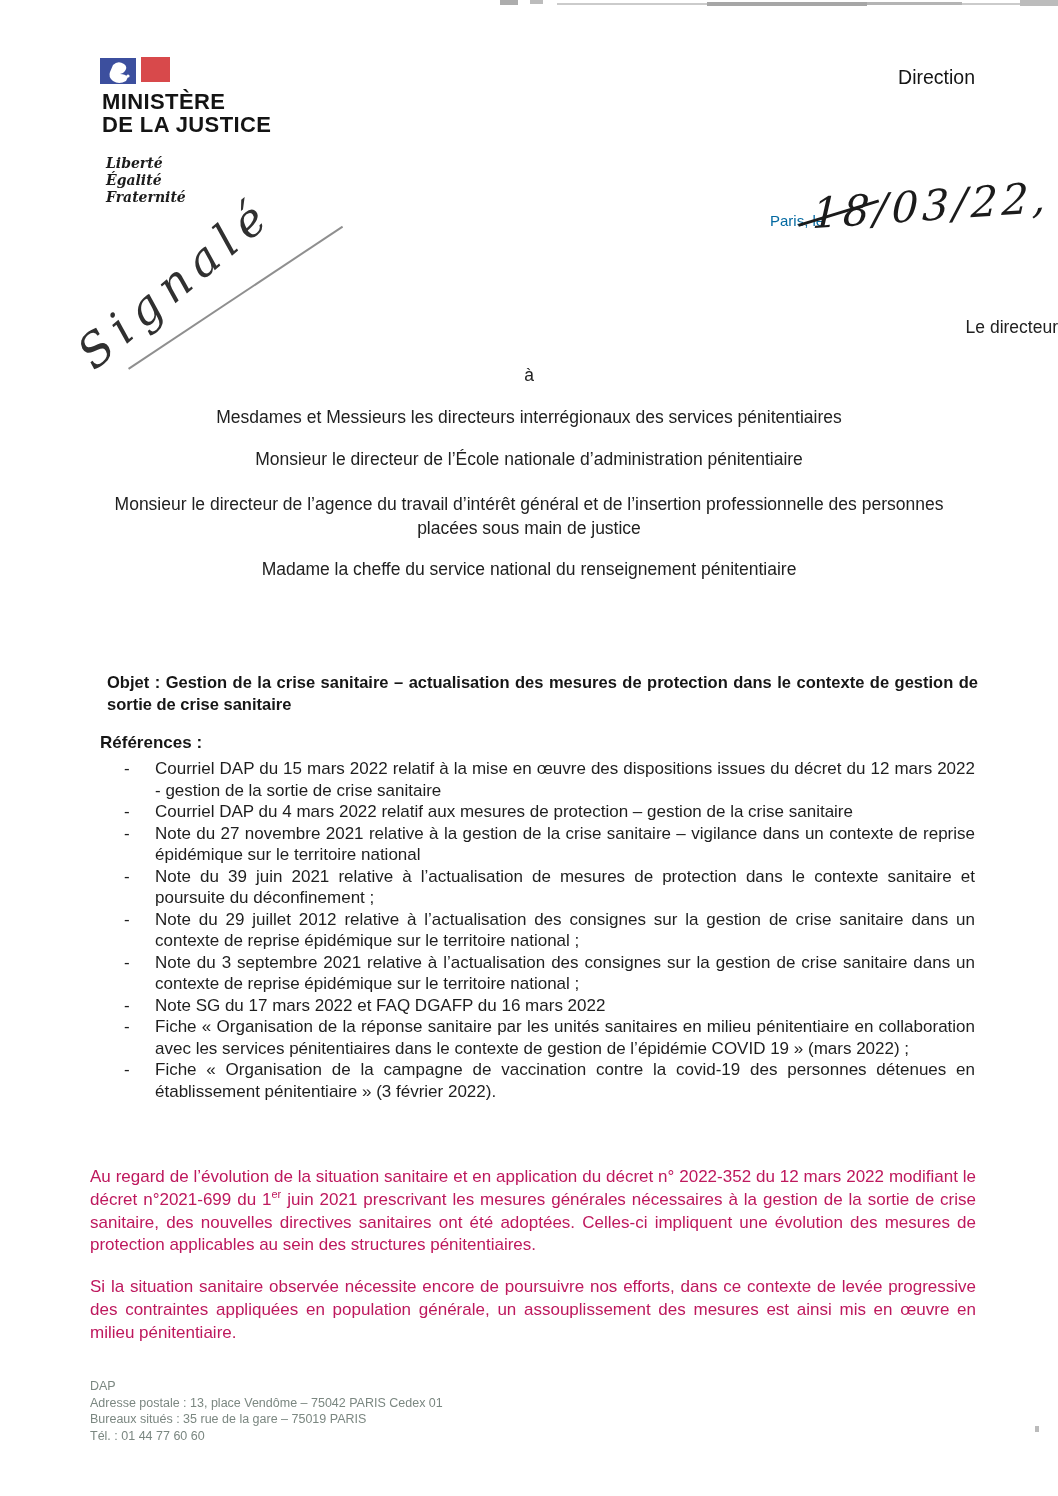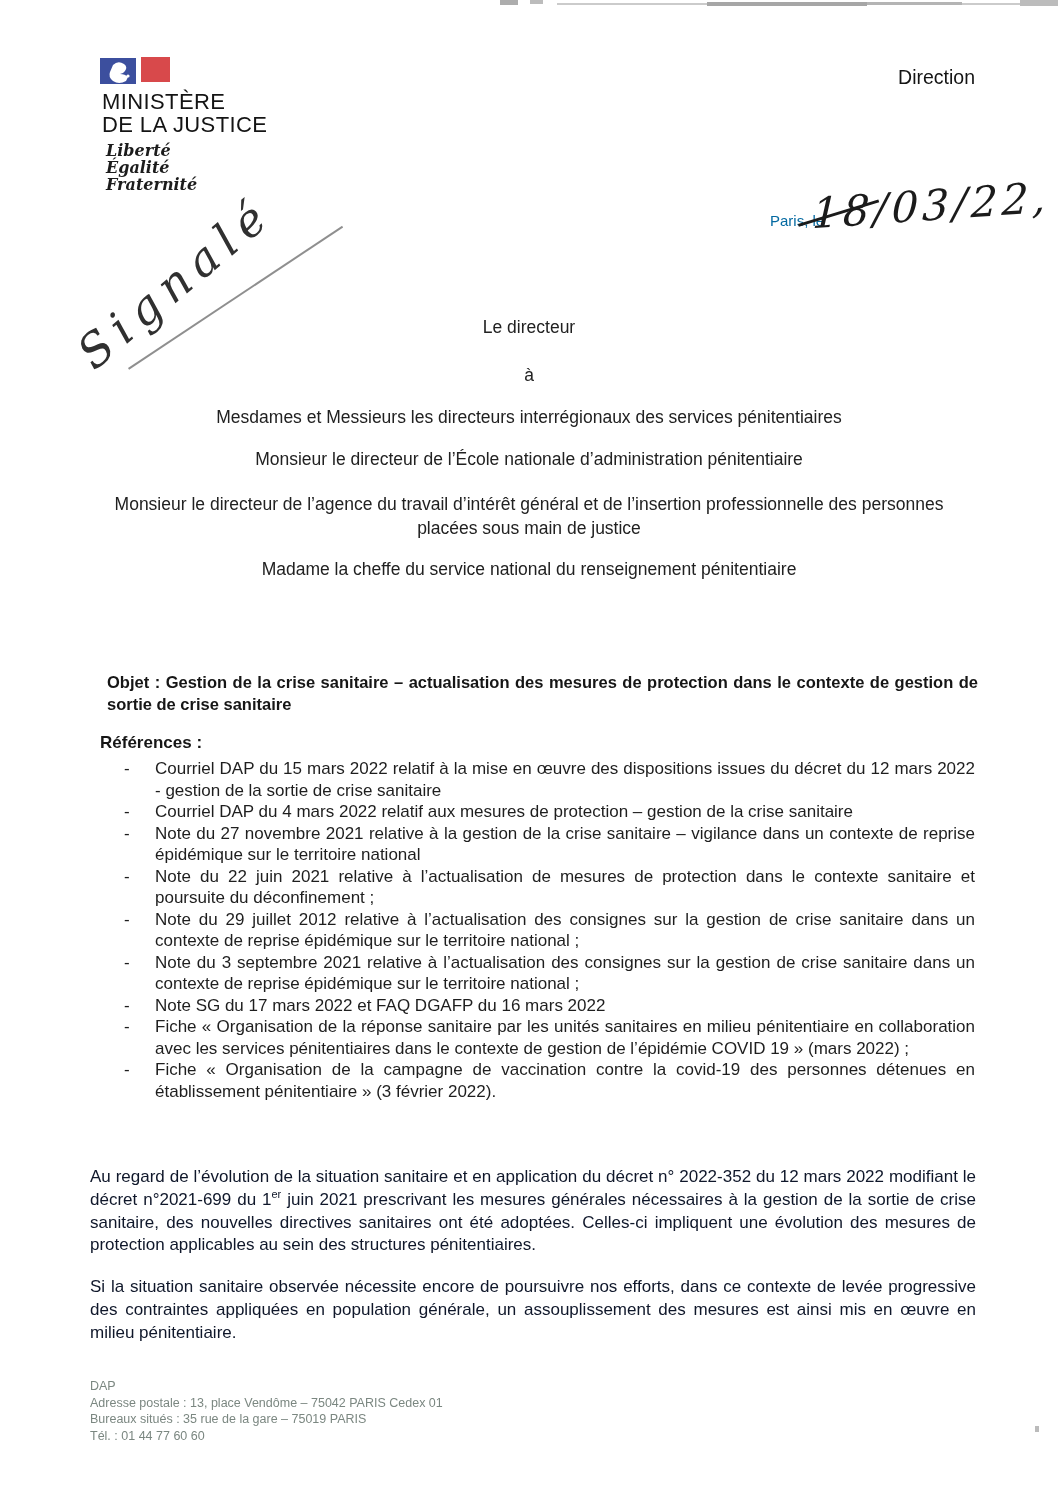--- a/index.html
+++ b/index.html
@@ -4,43 +4,43 @@
 <style>
   html,body{margin:0;padding:0;}
   body{
     width:1058px;height:1496px;position:relative;background:#ffffff;
     font-family:"Liberation Sans",sans-serif;color:#1e1e1e;overflow:hidden;
   }
   .abs{position:absolute;}
   
   .artifact{position:absolute;background:#6a6a6a;}
   
-  #ministry-name{left:102px;top:90px;font-size:22px;font-weight:normal;line-height:23px;color:#141414;letter-spacing:0.4px;}
-  #motto{left:106px;top:142px;font-family:"DejaVu Serif",serif;font-style:italic;font-weight:600;font-size:16px;line-height:17px;color:#1c1c1c;}
+  #ministry-name{left:102px;top:90px;font-size:22px;font-weight:bold;line-height:23px;color:#141414;letter-spacing:0.4px;}
+  #motto{left:106px;top:155px;font-family:"DejaVu Serif",serif;font-style:italic;font-weight:600;font-size:14px;line-height:17px;color:#1c1c1c;}
   
   #direction{top:66px;right:83px;text-align:right;font-weight:normal;font-size:19.5px;line-height:23px;color:#141414;}
   
   #paris-le{left:770px;top:212px;font-size:15px;color:#0369a1;}
   #handwritten-date{left:812px;top:181px;font-family:"DejaVu Serif",serif;font-style:italic;font-size:42px;letter-spacing:4px;color:#1b1b1b;transform:rotate(-4deg) skewX(-6deg);white-space:nowrap;}
   #date-strike{left:798px;top:224px;width:84px;border-top:3px solid #1b1b1b;transform-origin:0 0;transform:rotate(-17deg);}
   
   #signature-word{left:84px;top:332px;font-family:"DejaVu Serif",serif;font-style:italic;font-size:46px;letter-spacing:9px;color:#303030;transform-origin:0 50%;transform:rotate(-40deg);white-space:nowrap;}
   #signature-stroke{left:128px;top:368px;width:257px;border-top:2px solid #8f8f8f;transform-origin:0 0;transform:rotate(-33.6deg);}
   
   .center-line{left:0;width:100%;text-align:center;font-size:17.5px;color:#212121;margin:0;}
   #recipient-2{left:95px;width:868px;line-height:24px;}
   
   #subject{left:104px;top:668px;width:871px;font-weight:bold;font-size:16.5px;line-height:22px;text-align:justify;color:#161616;margin:3px;}
   
   #refs-label{left:100px;top:733px;font-weight:bold;font-size:17px;color:#161616;}
   #refs-list{left:122px;top:758px;width:853px;list-style:none;margin:0;padding:0;font-size:17px;line-height:21.5px;}
   #refs-list li{position:relative;padding-left:33px;text-align:justify;margin:0;}
   #refs-list li .dash{position:absolute;left:2px;top:0;}
   
-  .para{left:90px;width:886px;font-size:17px;line-height:22.8px;text-align:justify;margin:0;color:#0f172a;}
+  .para{left:90px;width:886px;font-size:17px;line-height:22.8px;text-align:justify;margin:0;color:#be185d;}
   #para1{top:1166px;}
   #para2{top:1276px;}
   sup{font-size:11px;line-height:0;}
   
   #footer{left:90px;top:1378px;font-size:12.5px;line-height:16.5px;color:#7b8781;}
   #speck{left:1035px;top:1426px;width:4px;height:6px;background:#777;}
 </style>
 </head>
 <body>
 
@@ -74,35 +74,35 @@
   <div>Direction</div>
 </div>
 
 <span class="abs" id="signature-word">Signalé</span>
 <div class="abs" id="signature-stroke"></div>
 
 <span class="abs" id="paris-le">Paris, le</span>
 <span class="abs" id="handwritten-date">18/03/22,</span>
 <div class="abs" id="date-strike"></div>
 
-<p class="abs center-line" style="top:317px;">Le directeur</p>
+<p class="abs center-line" style="top:317px;text-align:right;">Le directeur</p>
 <p class="abs center-line" style="top:365px;">à</p>
 <p class="abs center-line" style="top:407px;">Mesdames et Messieurs les directeurs interrégionaux des services pénitentiaires</p>
 <p class="abs center-line" style="top:449px;">Monsieur le directeur de l’École nationale d’administration pénitentiaire</p>
 <p class="abs center-line" id="recipient-2" style="top:492px;">Monsieur le directeur de l’agence du travail d’intérêt général et de l’insertion professionnelle des personnes placées sous main de justice</p>
 <p class="abs center-line" style="top:559px;">Madame la cheffe du service national du renseignement pénitentiaire</p>
 
 <p class="abs" id="subject"><span>Objet :</span><span> Gestion de la crise sanitaire – actualisation des mesures de protection dans le contexte de gestion de sortie de crise sanitaire</span></p>
 
 <div class="abs" id="refs-label">Références :</div>
 <ul class="abs" id="refs-list">
   <li><span class="dash">-</span><span>Courriel DAP du 15 mars 2022 relatif à la mise en œuvre des dispositions issues du décret du 12 mars 2022 - gestion de la sortie de crise sanitaire</span></li>
   <li><span class="dash">-</span><span>Courriel DAP du 4 mars 2022 relatif aux mesures de protection – gestion de la crise sanitaire</span></li>
   <li><span class="dash">-</span><span>Note du 27 novembre 2021 relative à la gestion de la crise sanitaire – vigilance dans un contexte de reprise épidémique sur le territoire national</span></li>
-  <li><span class="dash">-</span><span>Note du 22 juin 2021 relative à l’actualisation de mesures de protection dans le contexte sanitaire et poursuite du déconfinement ;</span></li>
+  <li><span class="dash">-</span><span>Note du 39 juin 2021 relative à l’actualisation de mesures de protection dans le contexte sanitaire et poursuite du déconfinement ;</span></li>
   <li><span class="dash">-</span><span>Note du 29 juillet 2012 relative à l’actualisation des consignes sur la gestion de crise sanitaire dans un contexte de reprise épidémique sur le territoire national ;</span></li>
   <li><span class="dash">-</span><span>Note du 3 septembre 2021 relative à l’actualisation des consignes sur la gestion de crise sanitaire dans un contexte de reprise épidémique sur le territoire national ;</span></li>
   <li><span class="dash">-</span><span>Note SG du 17 mars 2022 et FAQ DGAFP du 16 mars 2022</span></li>
   <li><span class="dash">-</span><span>Fiche « Organisation de la réponse sanitaire par les unités sanitaires en milieu pénitentiaire en collaboration avec les services pénitentiaires dans le contexte de gestion de l’épidémie COVID 19 » (mars 2022) ;</span></li>
   <li><span class="dash">-</span><span>Fiche « Organisation de la campagne de vaccination contre la covid-19 des personnes détenues en établissement pénitentiaire » (3 février 2022).</span></li>
 </ul>
 
 <p class="abs para" id="para1"><span>Au regard de l’évolution de la situation sanitaire et en application du décret n° 2022-352 du 12 mars 2022 modifiant le décret n°2021-699 du 1</span><sup>er</sup><span> juin 2021 prescrivant les mesures générales nécessaires à la gestion de la sortie de crise sanitaire, des nouvelles directives sanitaires ont été adoptées. Celles-ci impliquent une évolution des mesures de protection applicables au sein des structures pénitentiaires.</span></p>
 <p class="abs para" id="para2">Si la situation sanitaire observée nécessite encore de poursuivre nos efforts, dans ce contexte de levée progressive des contraintes appliquées en population générale, un assouplissement des mesures est ainsi mis en œuvre en milieu pénitentiaire.</p>
 

